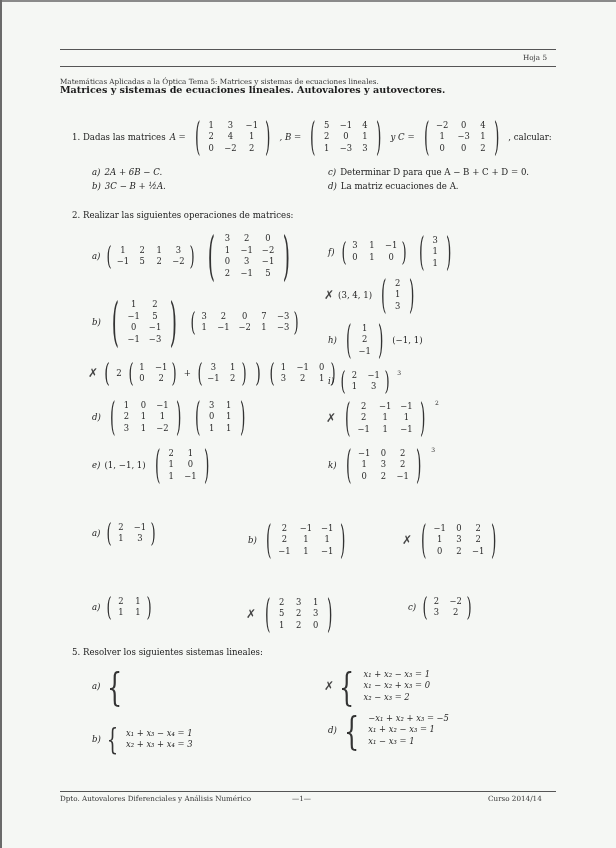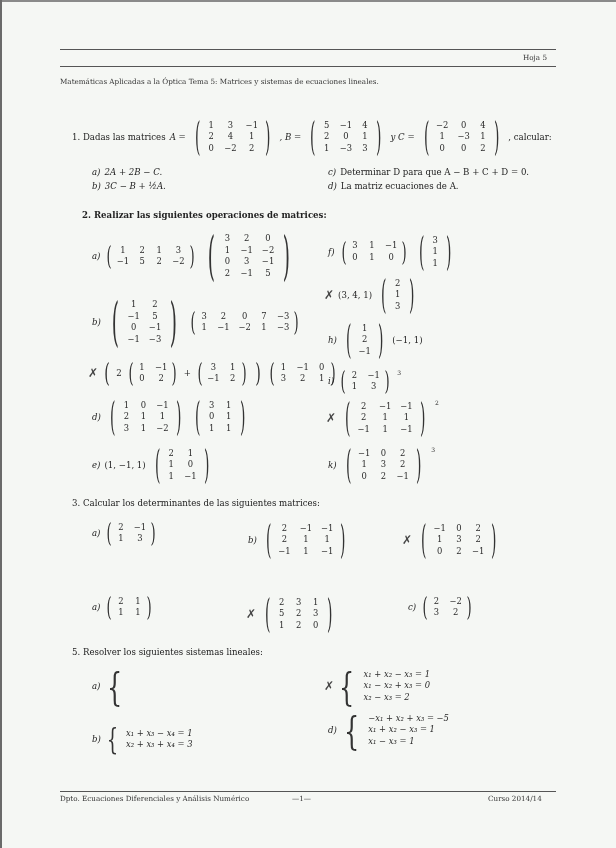--- a/index.html
+++ b/index.html
@@ -36,20 +36,21 @@
 <body>
 
 <div class="page">
   <div class="topedge"></div>
 
   <div class="hrule" style="top:49px;"></div>
   <div class="abs hdr" style="left:58px; top:53px;margin-top:24px;">Matemáticas Aplicadas a la Óptica Tema 5: Matrices y sistemas de ecuaciones lineales.</div>
   <div class="abs hdr" style="left:521px; top:53px;">Hoja 5</div>
   <div class="hrule" style="top:66px;"></div>
 
+  <div class="abs title" style="left:58px; top:84px;">Matrices y sistemas de ecuaciones lineales. Autovalores y autovectores.</div>
 
   <div class="abs row" style="left:70px; top:117px;">
     <span class="txt">1. Dadas las matrices</span>
     <span class="txt math">A =</span>
     <span class="mat">
         <span class="par" style="font-size: 39.675px; transform: scaleX(0.35);">(</span>
         <span class="grid" style="grid-template-columns: repeat(3, auto);">
           <span>1</span>
           <span>3</span>
           <span>−1</span>
@@ -91,36 +92,36 @@
           <span>0</span>
           <span>0</span>
           <span>2</span>
         </span>
         <span class="par" style="font-size: 39.675px; transform: scaleX(0.35);">)</span>
       </span>
     <span class="txt">, calcular:</span>
   </div>
   <div class="abs row" style="left:90px; top:167px;">
     <span class="lbl">a)</span>
-    <span class="txt math">2A + 2B − C.</span>
+    <span class="txt math">2A + 6B − C.</span>
   </div>
   <div class="abs row" style="left:90px; top:181px;">
     <span class="lbl">b)</span>
     <span class="txt math">3C − B + ½A.</span>
   </div>
   <div class="abs row" style="left:326px; top:167px;">
     <span class="lbl">c)</span>
     <span class="txt">Determinar D para que A − B + C + D = 0.</span>
   </div>
   <div class="abs row" style="left:326px; top:181px;">
     <span class="lbl">d)</span>
     <span class="txt">La matriz ecuaciones de A.</span>
   </div>
 
-  <div class="abs txt" style="left:80px; top:210px;font-weight:bold;">2. Realizar las siguientes operaciones de matrices:</div>
+  <div class="abs txt" style="left:70px; top:210px;">2. Realizar las siguientes operaciones de matrices:</div>
 
   <div class="abs row" style="left:90px; top:230px;">
     <span class="lbl">a)</span>
     <span class="mat">
         <span class="par" style="font-size: 26.45px; transform: scaleX(0.5);">(</span>
         <span class="grid" style="grid-template-columns: repeat(4, auto);">
           <span>1</span>
           <span>2</span>
           <span>1</span>
           <span>3</span>
@@ -374,21 +375,20 @@
           <span>2</span>
           <span>0</span>
           <span>2</span>
           <span>−1</span>
         </span>
         <span class="par" style="font-size: 39.675px; transform: scaleX(0.35);">)</span>
       </span>
     <span class="sup" style="margin-top:-30px;">3</span>
   </div>
 
-  <div class="abs txt" style="left:70px; top:498px;">3. Calcular los determinantes de las siguientes matrices:</div>
   <div class="abs row" style="left:90px; top:520px;">
     <span class="lbl">a)</span>
     <span class="mat">
         <span class="par" style="font-size: 26.45px; transform: scaleX(0.5);">(</span>
         <span class="grid" style="grid-template-columns: repeat(2, auto);">
           <span>2</span>
           <span>−1</span>
           <span>1</span>
           <span>3</span>
         </span>
@@ -507,16 +507,16 @@
     <span class="lbl" style="margin-right:2px;">d)</span>
     <span class="brace">{</span>
     <div class="eqs">
       <div>−x₁ + x₂ + x₃ = −5</div>
       <div>x₁ + x₂ − x₃ = 1</div>
       <div>x₁ − x₃ = 1</div>
     </div>
   </div>
 
   <div class="hrule" style="top:791px;"></div>
-  <div class="abs footer" style="left:58px; top:794px;">Dpto. Ecuaciones Diferenciales y Análisis Numérico</div>
+  <div class="abs footer" style="left:58px; top:794px;">Dpto. Autovalores Diferenciales y Análisis Numérico</div>
   <div class="abs footer" style="left:290px; top:794px;">—1—</div>
   <div class="abs footer" style="left:486px; top:794px;">Curso 2014/14</div>
 </div>
 
 </body></html>

